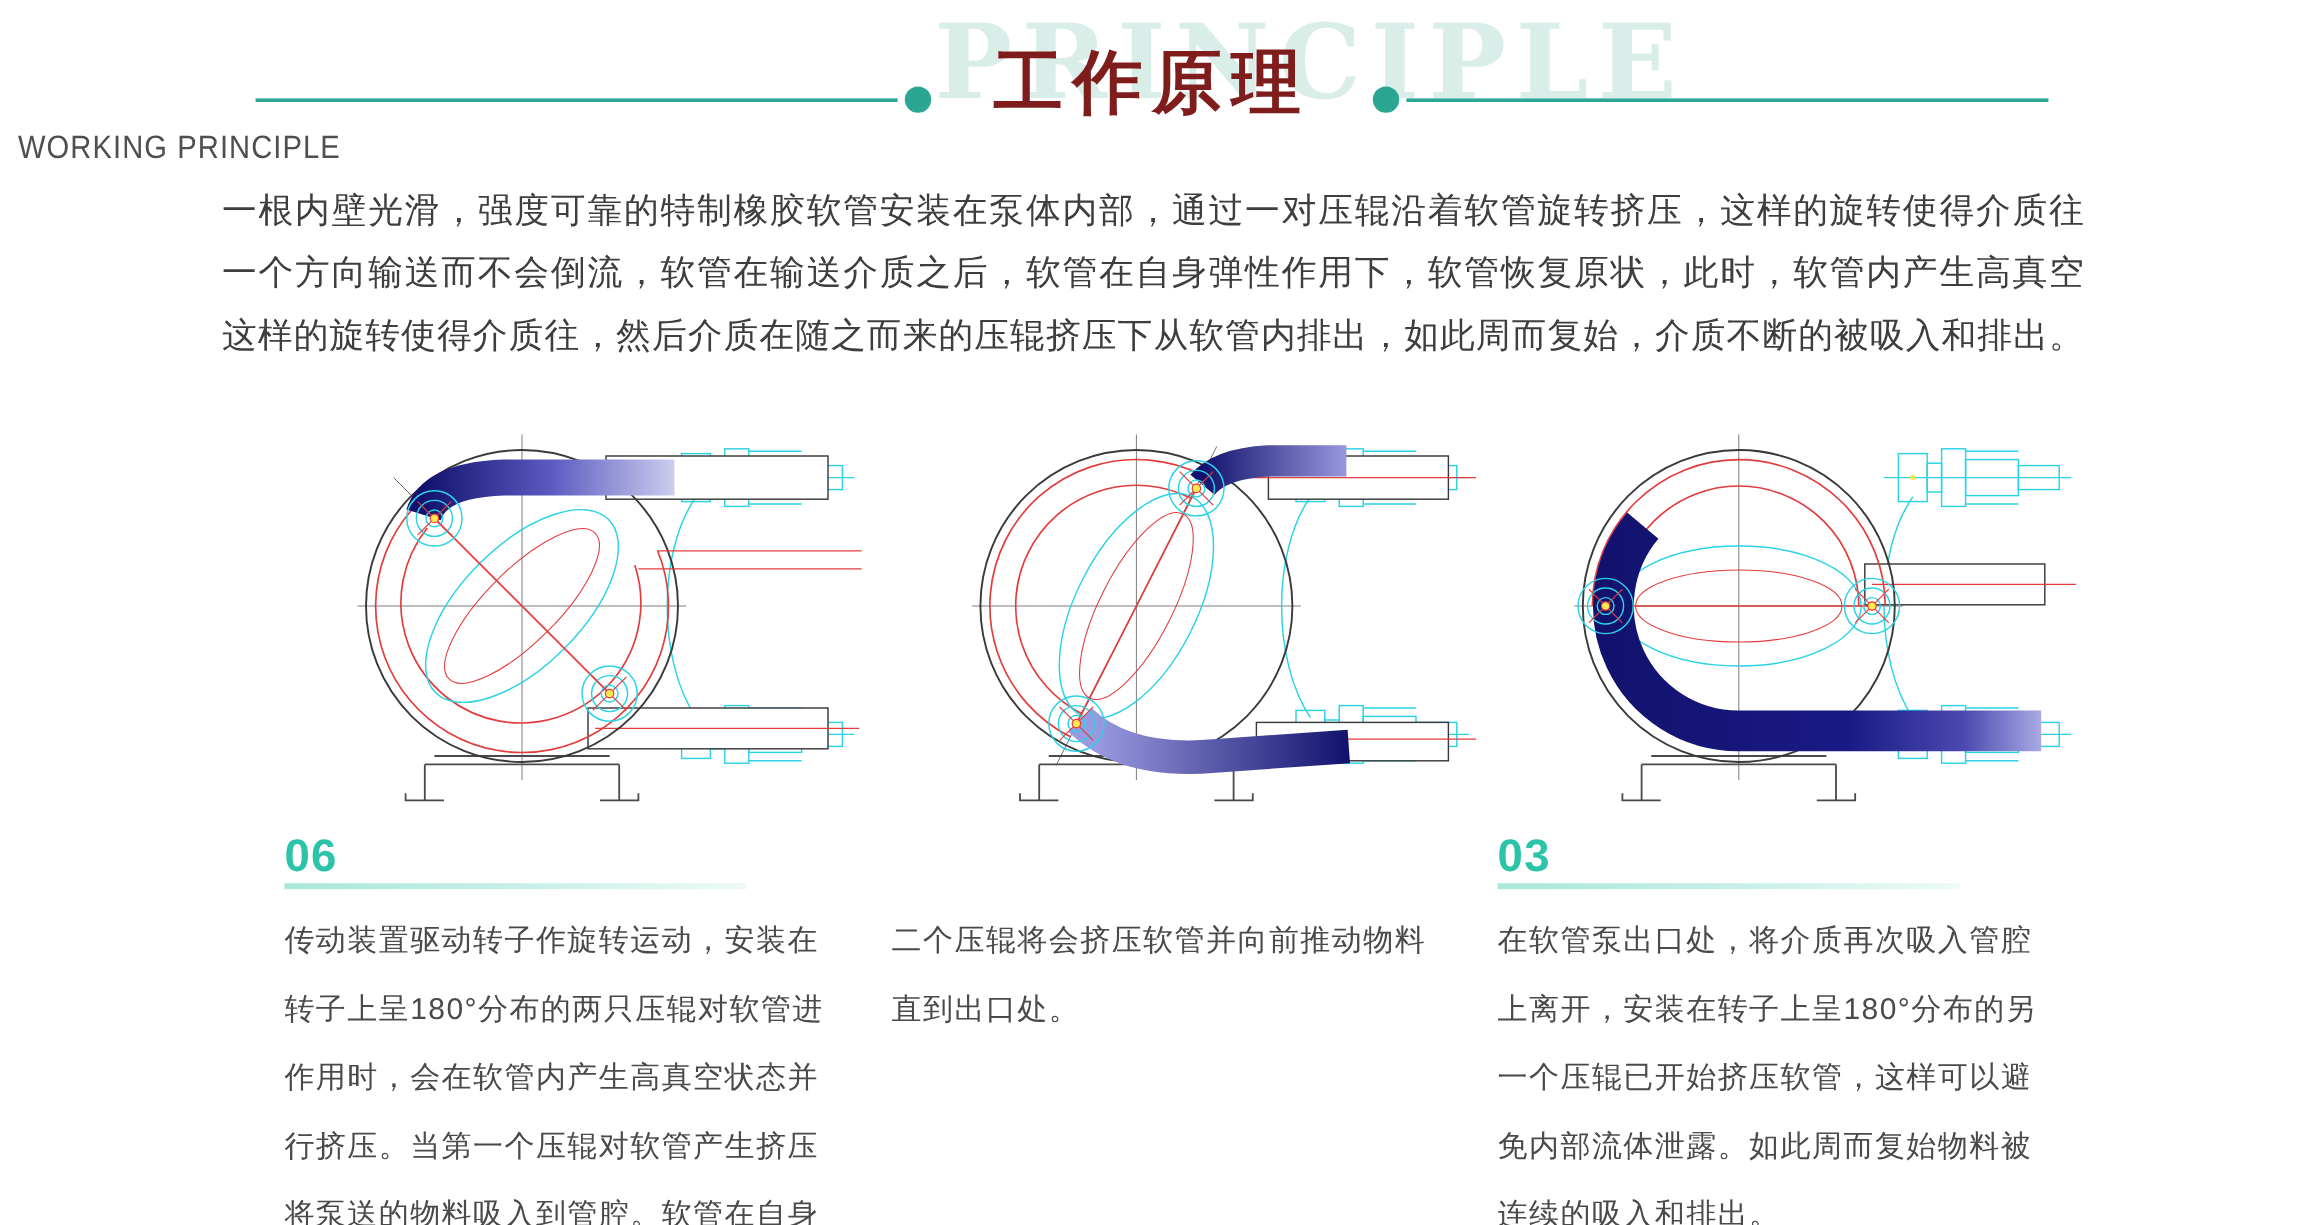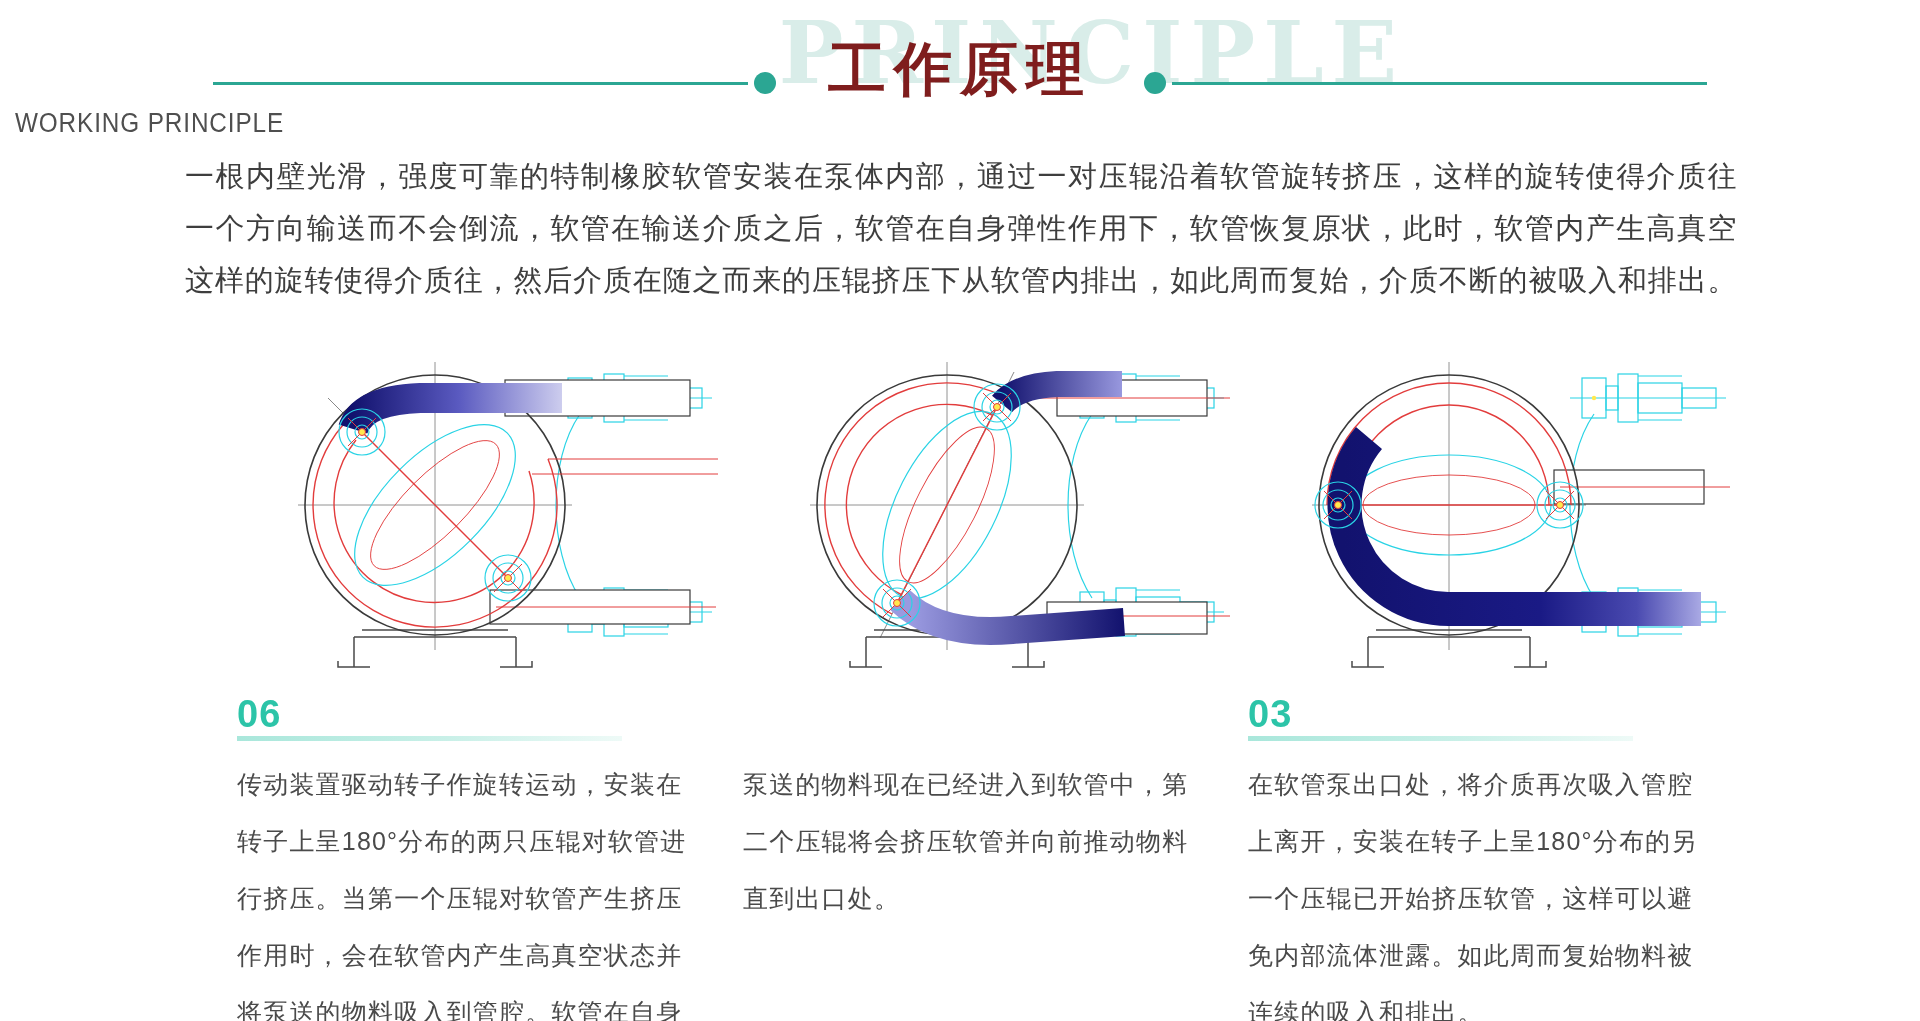--- a/index.html
+++ b/index.html
@@ -294,27 +294,26 @@
     <div class="num-underline"></div>
   </div>
   <div class="num-block c3">
     <div class="num">03</div>
     <div class="num-underline"></div>
   </div>
 
   <p class="desc c1">
     <span class="desc-line">传动装置驱动转子作旋转运动，安装在</span>
     <span class="desc-line">转子上呈180°分布的两只压辊对软管进</span>
+    <span class="desc-line">作用时，会在软管内产生高真空状态并</span>
     <span class="desc-line">行挤压。当第一个压辊对软管产生挤压</span>
-    <span class="desc-line">作用时，会在软管内产生高真空状态并</span>
     <span class="desc-line">将泵送的物料吸入到管腔。软管在自身</span>
     <span class="desc-line">弹性作用下，迅速恢复原状。</span>
   </p>
   <p class="desc c2">
-    <span class="desc-line">泵送的物料现在已经进入到软管中，第</span>
     <span class="desc-line">二个压辊将会挤压软管并向前推动物料</span>
     <span class="desc-line">直到出口处。</span>
   </p>
   <p class="desc c3">
     <span class="desc-line">在软管泵出口处，将介质再次吸入管腔</span>
     <span class="desc-line">上离开，安装在转子上呈180°分布的另</span>
     <span class="desc-line">一个压辊已开始挤压软管，这样可以避</span>
     <span class="desc-line">免内部流体泄露。如此周而复始物料被</span>
     <span class="desc-line">连续的吸入和排出。</span>
   </p>

